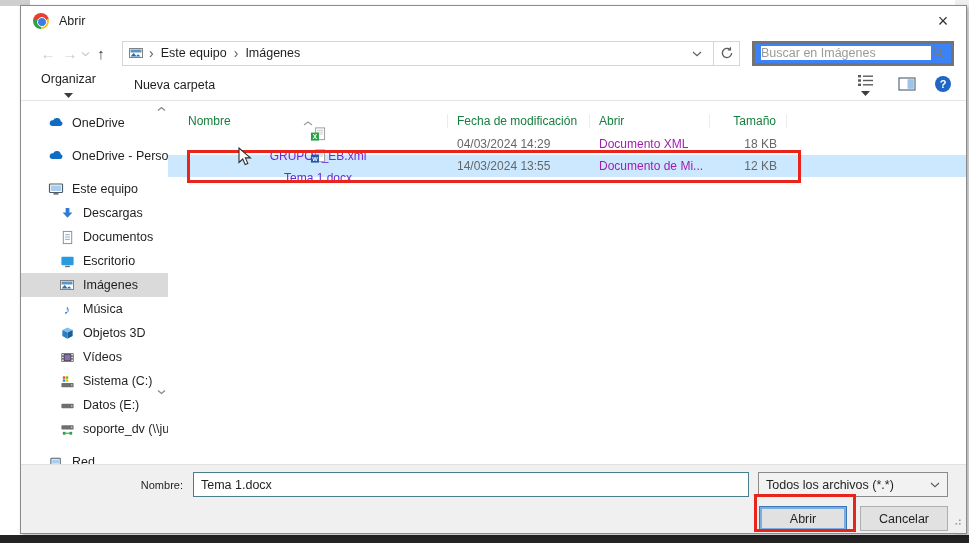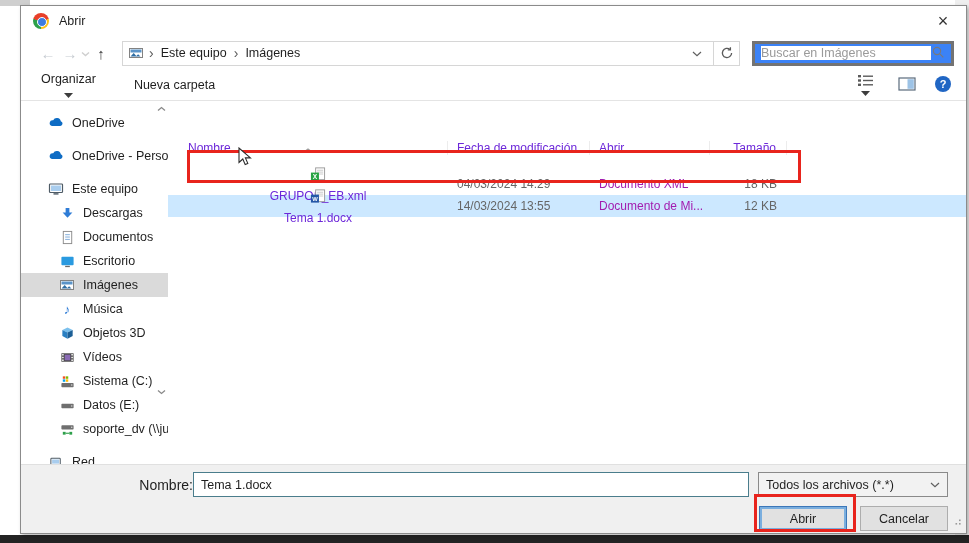--- a/index.html
+++ b/index.html
@@ -55,41 +55,41 @@
   .sb-item.lvl1 { padding-left:38px; }
   .sb-item.gap { margin-top:9px; }
   .sb-item.selected { background:#dadada; }
   .sb-ico { width:16px; height:16px; flex:0 0 auto; display:flex; align-items:center; justify-content:center; }
   .glyph-blue { color:#2f7cd6; font-size:13px; }
   .sb-scroll { position:absolute; right:1px; width:12px; height:12px; display:flex;
     align-items:center; justify-content:center; }
   .sb-scroll.top { top:2px; } .sb-scroll.bottom { bottom:66px; }
 
   .filearea { flex:1; min-width:0; display:flex; flex-direction:column; }
-  .cols { height:27px; display:flex; align-items:flex-start; color:#6d28d9; font-size:12px; flex:0 0 auto;margin-top:40px; }
+  .cols { height:27px; display:flex; align-items:flex-end; color:#15803d; font-size:12px; flex:0 0 auto; }
   .col { display:flex; align-items:center; padding-left:9px; border-right:1px solid #ececec; position:relative; }
   .col-name { width:280px; padding-left:20px; }
   .col-date { width:142px; }
   .col-type { width:120px; }
   .col-size { width:77px; justify-content:flex-end; padding-right:10px; }
   .sort-caret { position:absolute; top:1px; left:50%; transform:translateX(-50%); }
   .rows { margin-top:5px; }
   .frow { height:22px; display:flex; align-items:center; font-size:12px; }
   .frow.selected { background:#cce8ff; }
   .c-name { width:280px; display:flex; align-items:center; gap:7px; padding-left:20px; color:#6d28d9;
     white-space:nowrap; overflow:hidden;flex-direction:column; }
   .c-date { width:142px; padding-left:9px; color:#666; }
   .c-type { width:120px; padding-left:9px; color:#a21caf; }
   .c-size { width:77px; text-align:right; padding-right:10px; color:#666; }
 
   
   .footer { height:69px; flex:0 0 auto; background:#f0f0f0; border-top:1px solid #e0e0e0;
     padding:7px 18px 0 0; }
   .f-row1 { display:flex; align-items:center; }
-  .f-label { width:172px; text-align:right; font-size:14px; }
+  .f-label { width:172px; text-align:right; padding-right:10px; font-size:11px; }
   .f-input { flex:1; height:25px; border:1px solid #4a7d8c; background:#fff; font:inherit;
     font-size:12.5px; padding:0 7px; outline:none; color:#1f1f1f; }
   .combo { width:190px; height:25px; margin-left:9px; background:#f2f2f2; border:1px solid #8a8a8a;
     display:flex; align-items:center; justify-content:space-between; padding:0 7px; font-size:12.5px; }
   .f-row2 { margin-top:9px; display:flex; justify-content:flex-end; gap:13px; }
   .btn { width:88px; height:25px; background:#e1e1e1; border:1px solid #adadad; font:inherit;
     font-size:12.5px; display:flex; align-items:center; justify-content:center; color:#1f1f1f; }
   .btn.default { border:1px solid #3c77b8; box-shadow:inset 0 0 0 2px #7aaede; }
 
   .annotation { position:absolute; border:3px solid #e8241d; pointer-events:none; z-index:8; }

